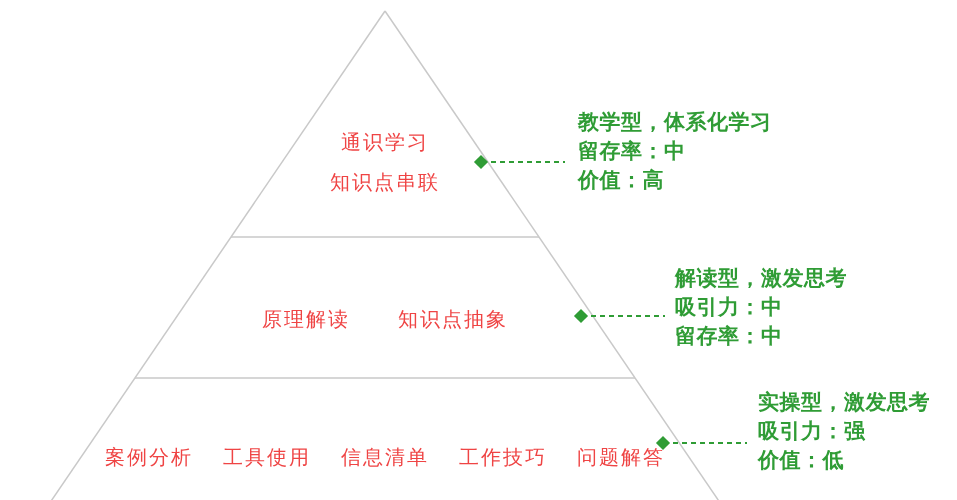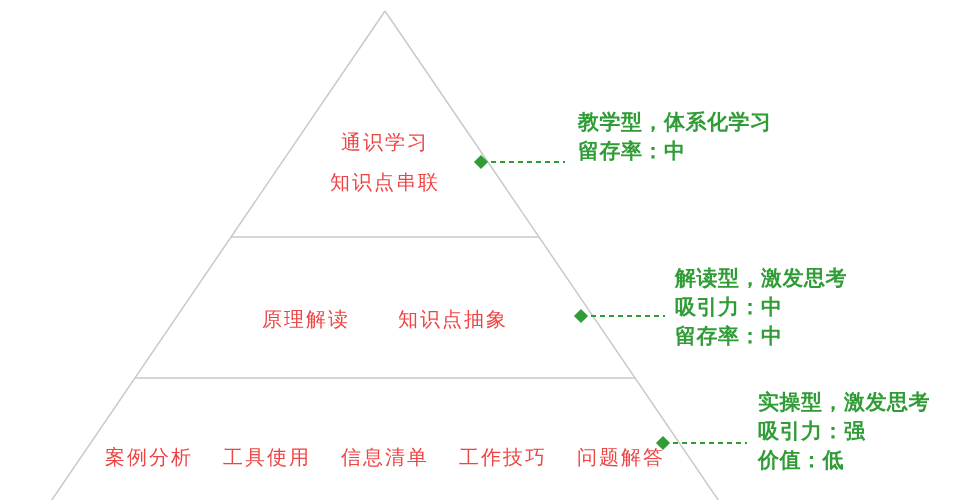--- a/index.html
+++ b/index.html
@@ -119,20 +119,21 @@
   </div>
 
   <div class="connector connector-bottom">
     <span class="diamond"></span>
     <span class="dash"></span>
   </div>
 
   <div class="anno anno-top">
     <div class="aline">教学型，体系化学习</div>
     <div class="aline">留存率：中</div>
+    <div class="aline">价值：高</div>
   </div>
 
   <div class="anno anno-middle">
     <div class="aline">解读型，激发思考</div>
     <div class="aline">吸引力：中</div>
     <div class="aline">留存率：中</div>
   </div>
 
   <div class="anno anno-bottom">
     <div class="aline">实操型，激发思考</div>

